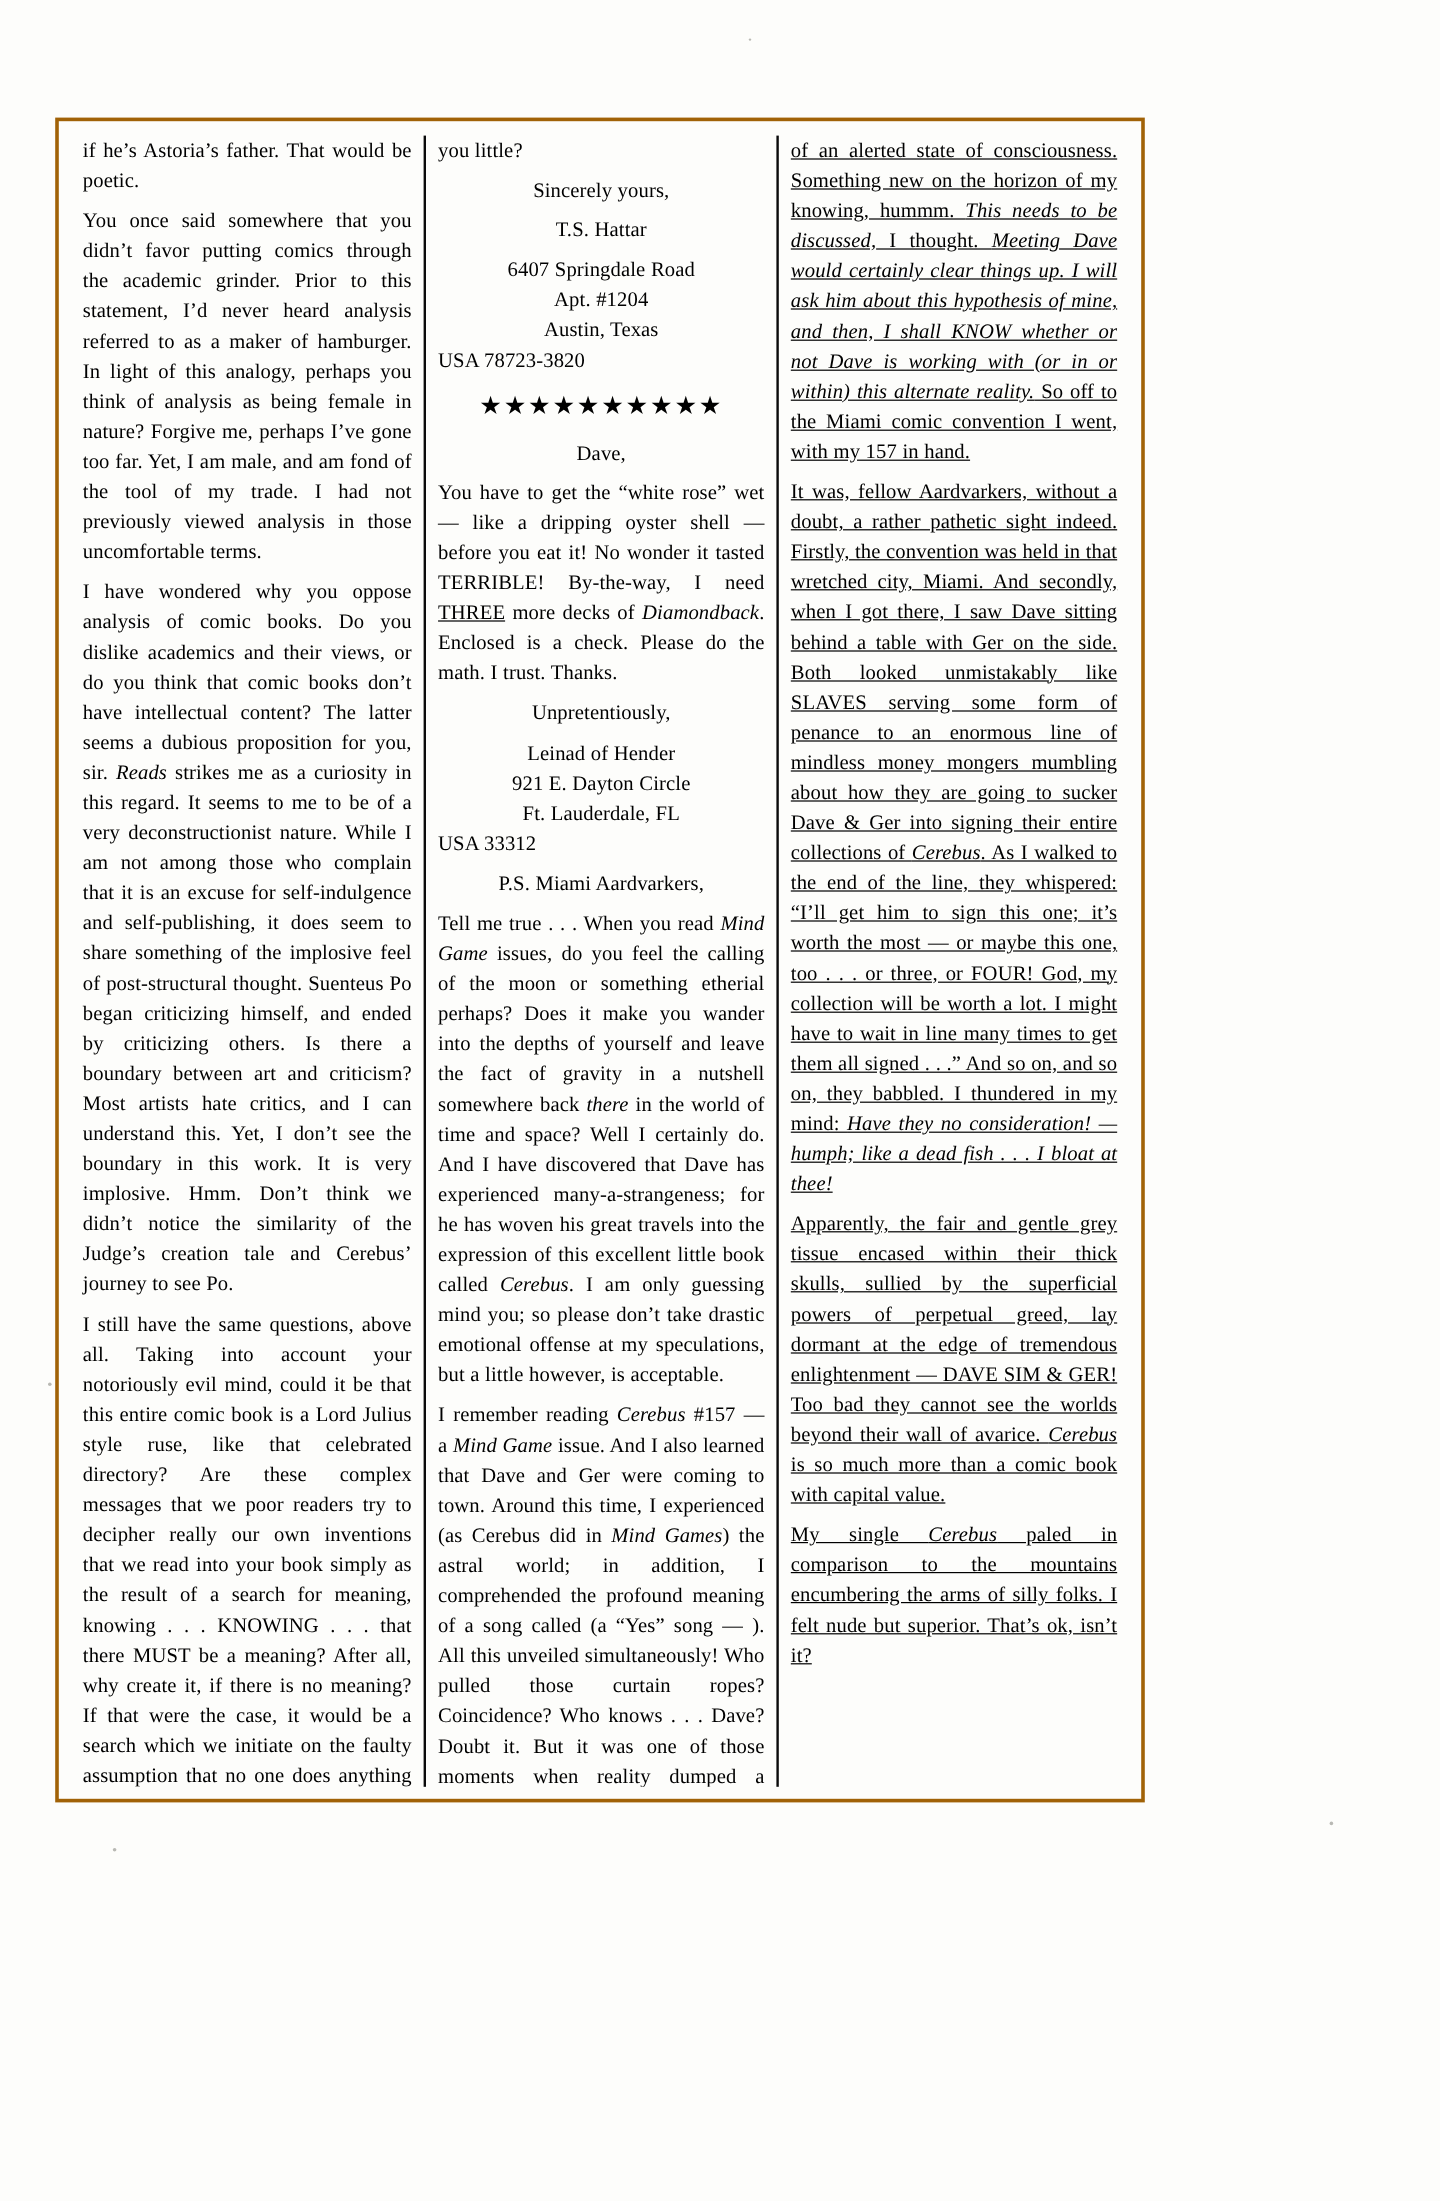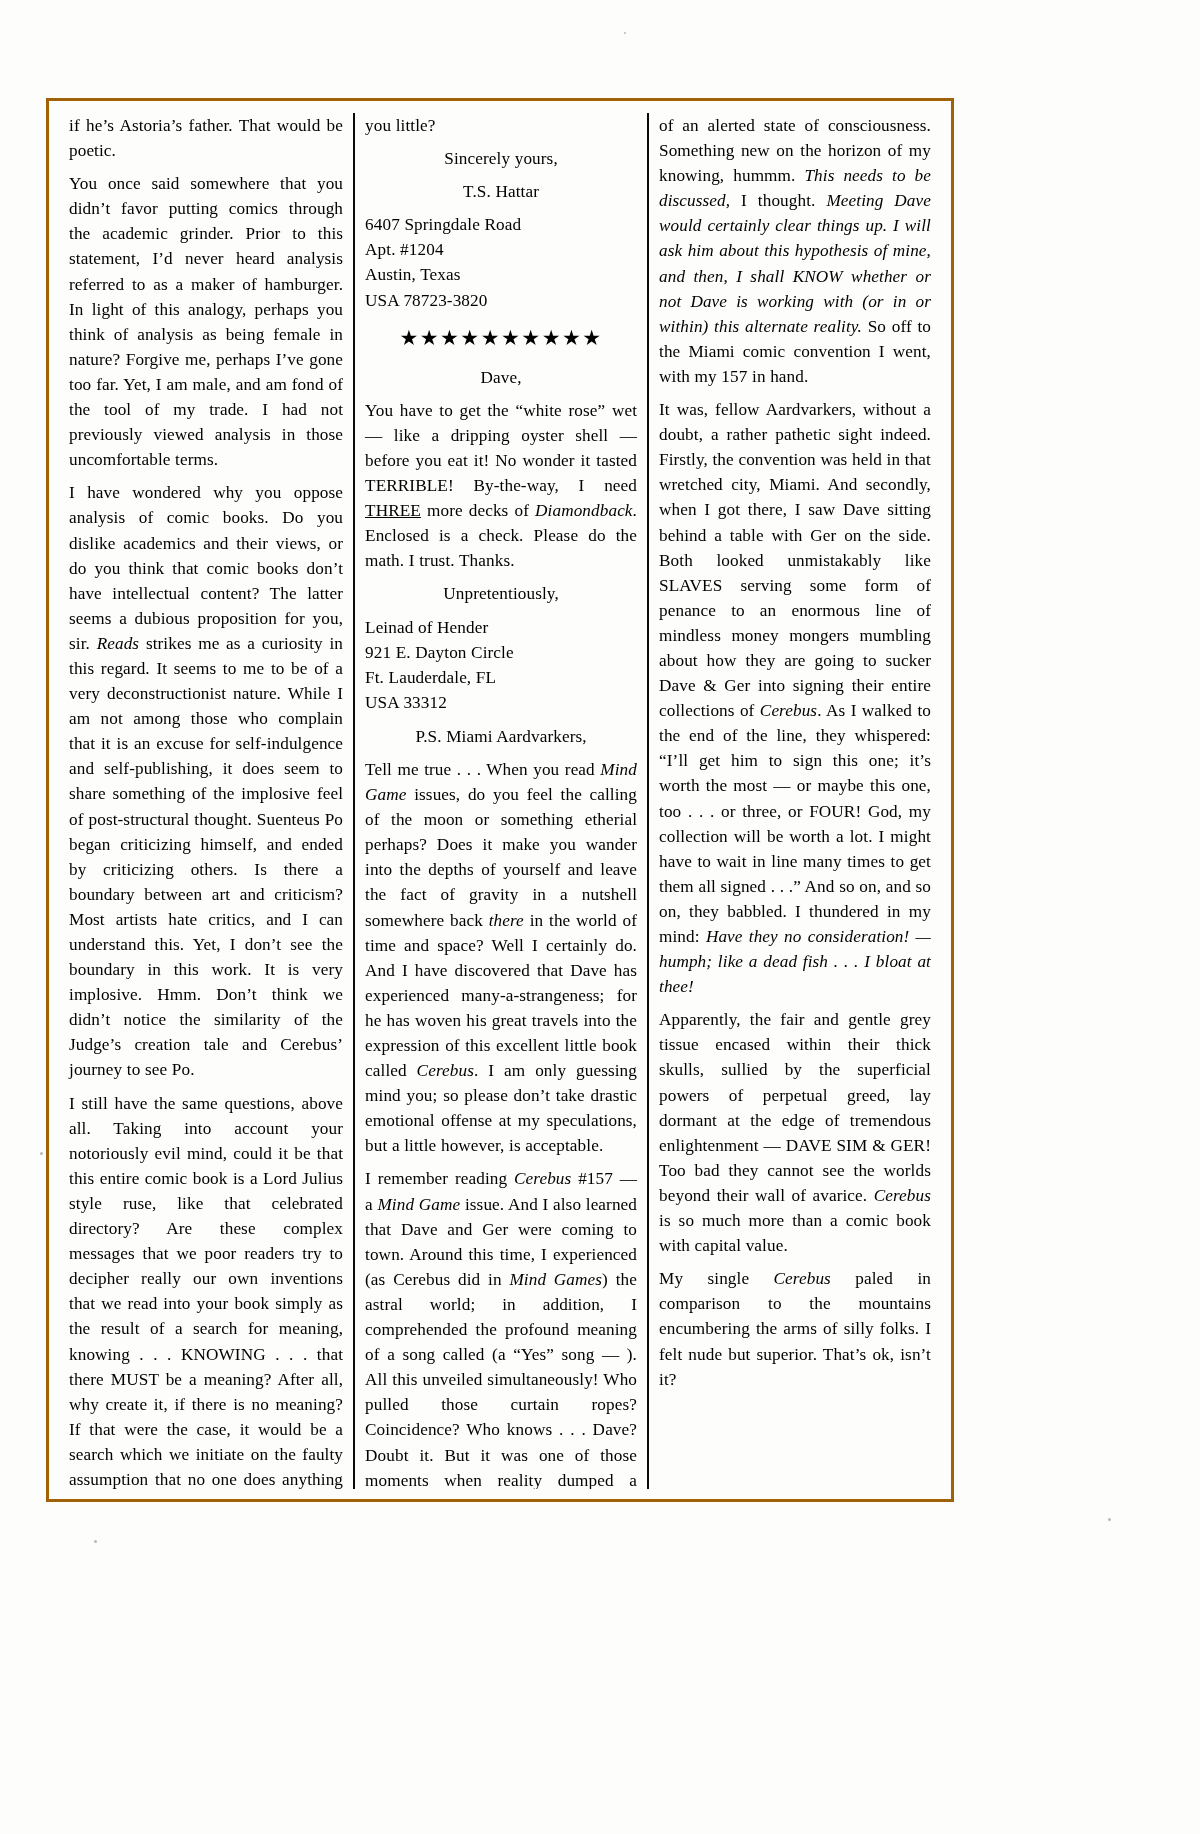--- a/index.html
+++ b/index.html
@@ -49,34 +49,34 @@
   }
 
   .col {
     position: relative;
     box-sizing: border-box;
     padding: 0 10px;
     overflow: hidden;
   }
   .col-1 { width: 33.34%; }
   .col-2 { width: 33.33%; border-left: 2px solid #0a0a0a; }
-  .col-3 { width: 33.33%; border-left: 2px solid #0a0a0a; }
+  .col-3 { width: 33.33%; border-left: 2px solid #0a0a0a; text-decoration: underline; }
 
   p {
     margin: 0 0 8px 0;
     text-align: justify;
     text-justify: inter-word;
     font-size: 17.2px;
     line-height: 25.1px;
     letter-spacing: 0.1px;
     word-spacing: 0.2px;
     hyphens: manual;
   }
   p.addr {
-    text-align: left;
+    text-align: center;
     margin-bottom: 0;
   }
   p.addr-last { text-align: left; margin-bottom: 9px; font-family: Liberation Serif, serif; }
   p.sig { text-align: center; }
   p.gap-top { margin-top: 9px; }
 
   .bold { font-weight: bold; }
   .ital { font-style: italic; }
   .bi { font-weight: bold; font-style: italic; }
   .ul { text-decoration: underline; font-weight: normal; }

